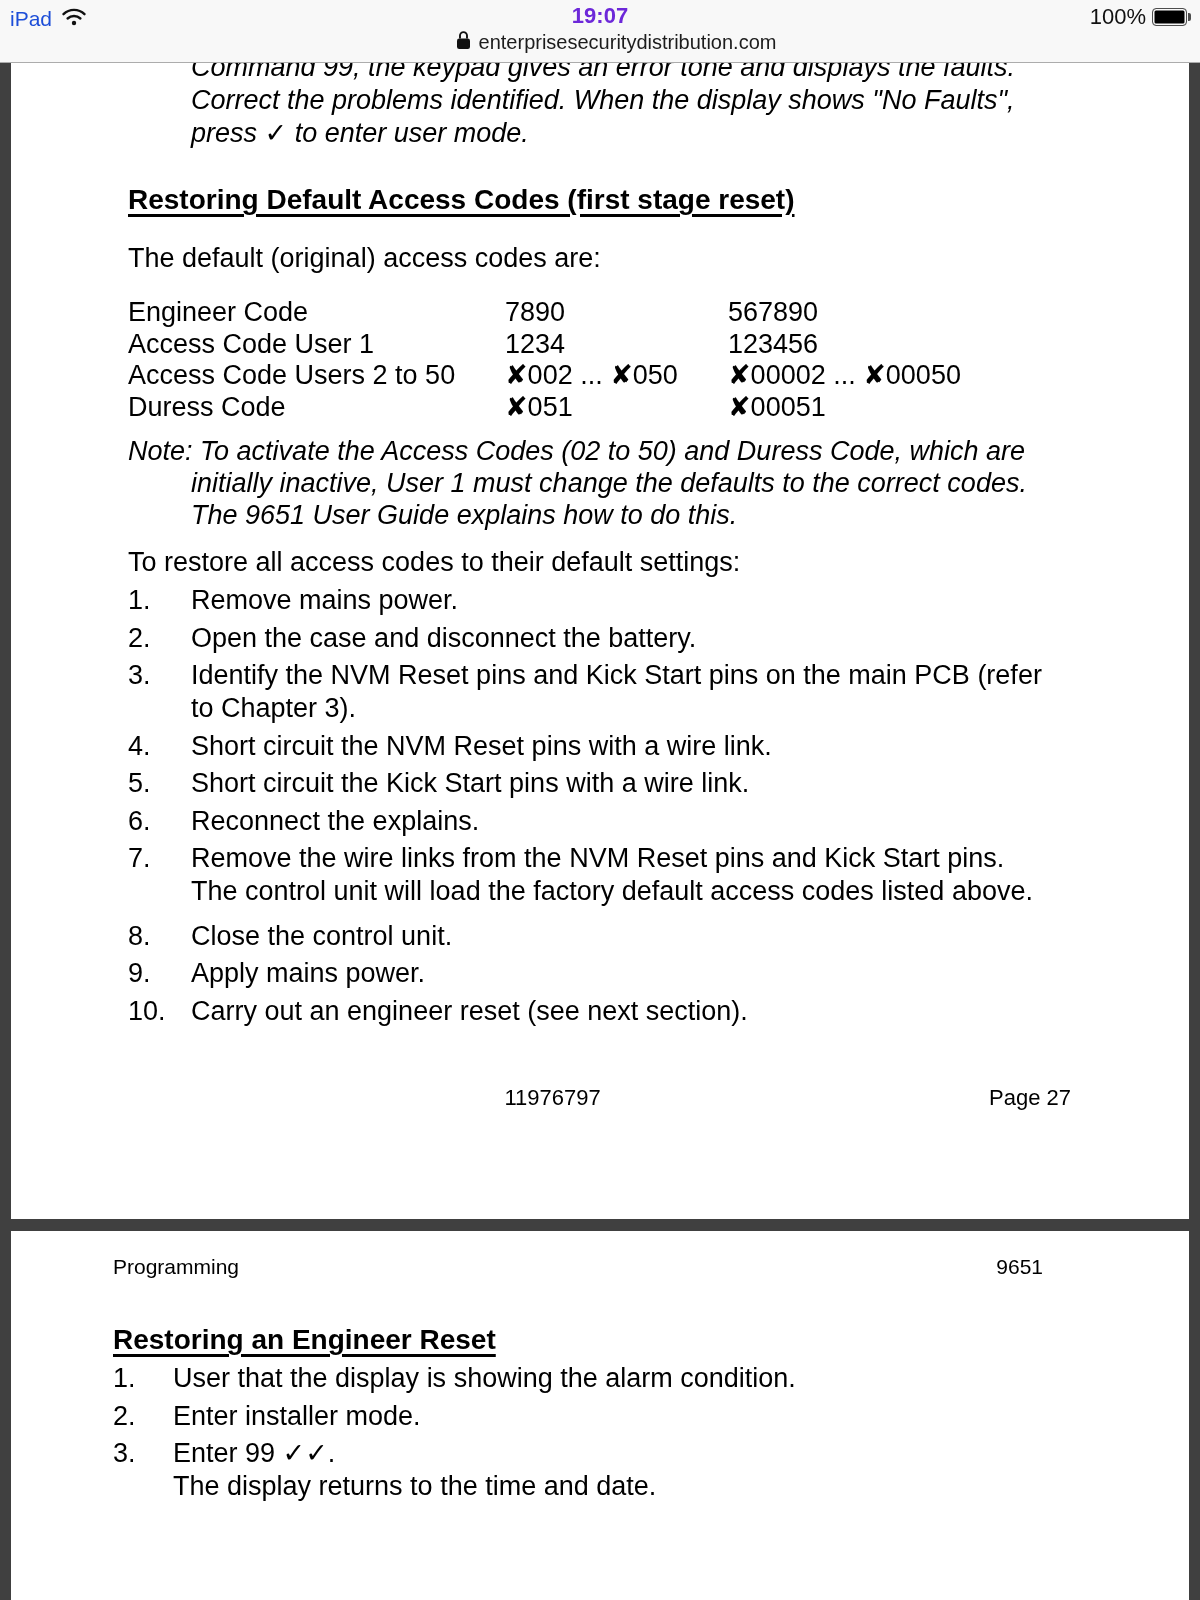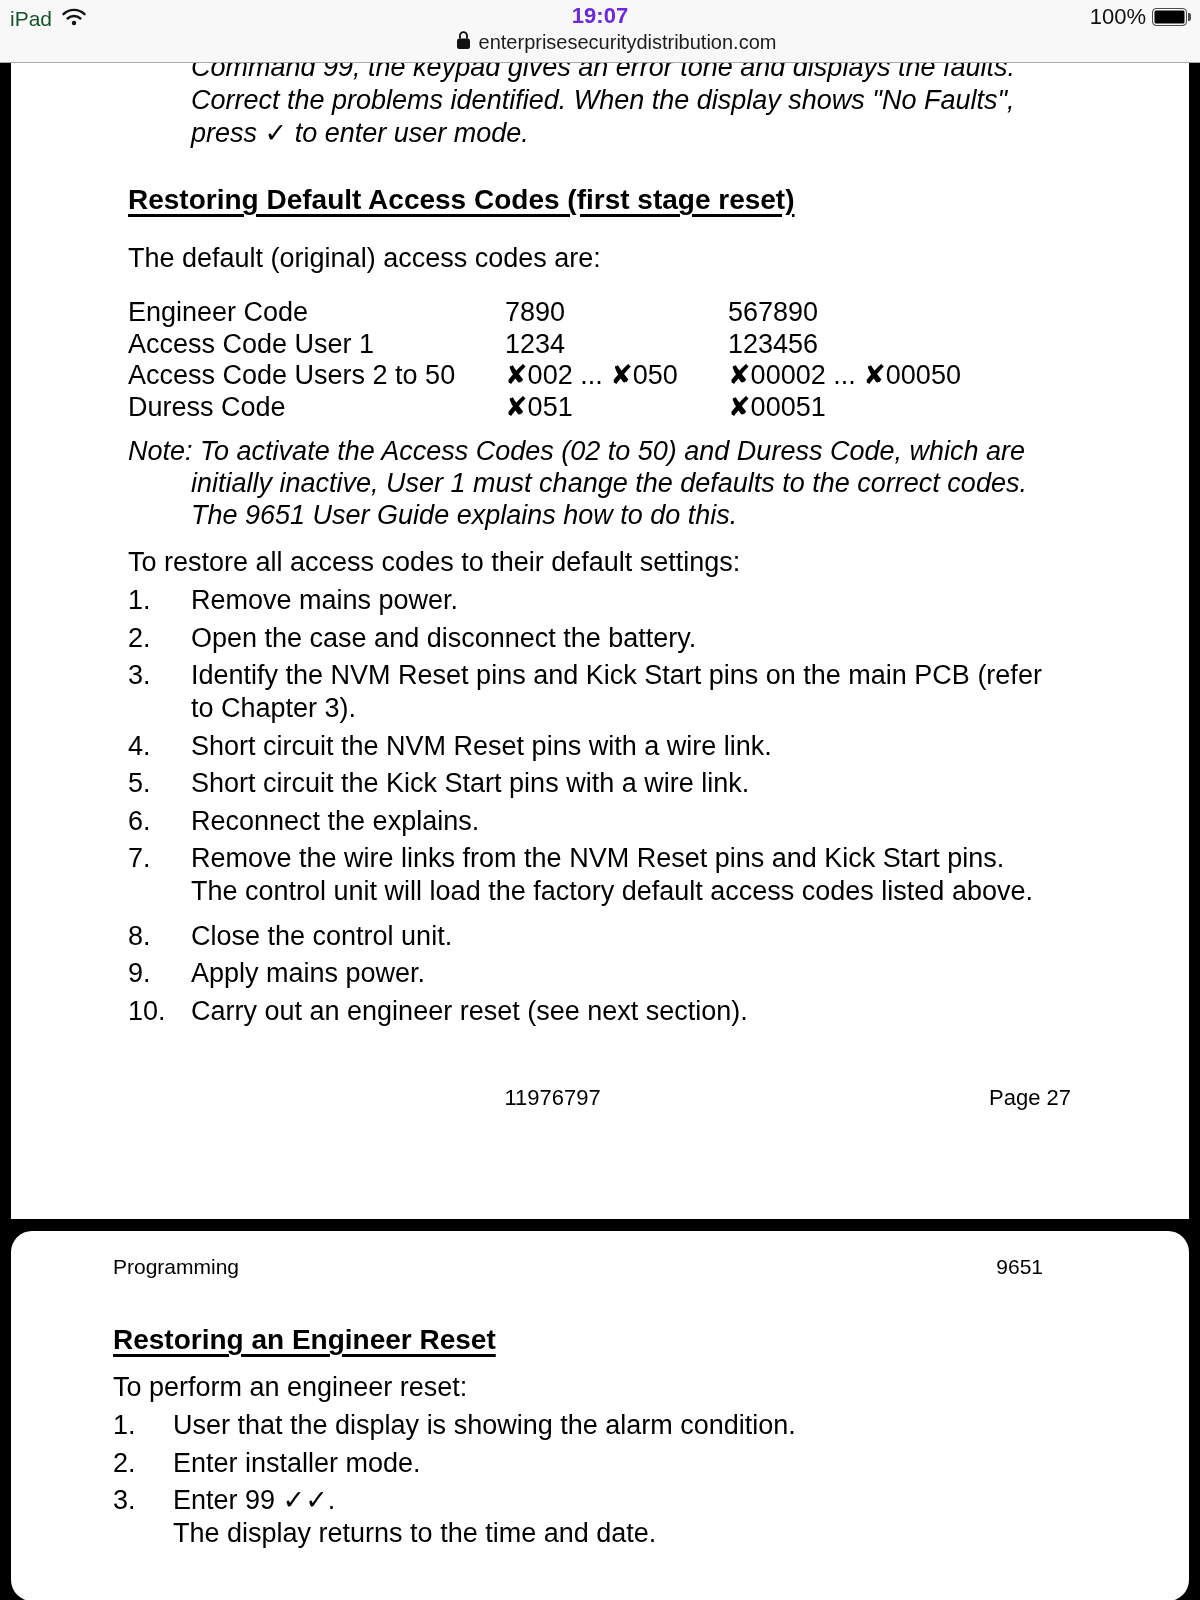--- a/index.html
+++ b/index.html
@@ -15,21 +15,21 @@
   .status-bar {
     position: relative;
     height: 62px;
     background: #f8f8f8;
     border-bottom: 1px solid #acacac;
     z-index: 5;
   }
   .sb-left {
     position: absolute; left: 10px; top: 7px;
     display: flex; align-items: center; gap: 9px;
-    font-size: 21px; color: #14532d;
+    font-size: 21px; color: #1d4ed8;
   }
   .sb-time {
     position: absolute; left: 0; right: 0; top: 3px;
     text-align: center;
     font-size: 22px; font-weight: 700; color: #6d28d9;
   }
   .sb-right {
     position: absolute; right: 9px; top: 4px;
     display: flex; align-items: center; gap: 6px;
     font-size: 22px; color: #111;
@@ -45,31 +45,31 @@
     width: 3px; height: 8px; margin-left: 1px;
     background: #4d4d4d; border-radius: 0 2px 2px 0;
   }
   .sb-url {
     position: absolute; left: 0; right: 0; top: 30px;
     display: flex; justify-content: center; align-items: center; gap: 8px;
     font-size: 20px; color: #1c1c1c; margin-left: 32px;
   }
 
   
-  .viewer { background: #000000; padding: 0 11px; }
+  .viewer { background: #404040; padding: 0 11px; }
   .page {
     background: #fff;
     position: relative;
     box-sizing: border-box;
     overflow: hidden;
     font-size: 27px; line-height: 33px;
   }
   .page-1 { height: 1156px; padding: 0 120px 0 117px; }
   .page-gap { height: 12px; }
-  .page-2 { height: 370px; padding: 0 146px 0 102px; border-radius: 21px; }
+  .page-2 { height: 370px; padding: 0 146px 0 102px; }
 
   
   .intro {
     margin: -12px 0 0 63px;
     font-style: italic;
   }
   .intro div { white-space: nowrap; }
 
   .doc-h1 { margin-top: 33px; font-size: 28px; line-height: 34px; font-weight: 700; }
   .doc-h1 span {
@@ -257,21 +257,20 @@
 
     <div class="p2-header">
       <span>Programming</span>
       <span>9651</span>
     </div>
 
     <div class="doc-h1">
       <span>Restoring an Engineer Reset</span>
     </div>
 
-    <div class="p2-intro">To perform an engineer reset:</div>
 
     <div class="steps">
       <div class="step">
         <span class="step-num">1.</span>
         <span class="step-body">User that the display is showing the alarm condition.</span>
       </div>
       <div class="step">
         <span class="step-num">2.</span>
         <span class="step-body">Enter installer mode.</span>
       </div>

